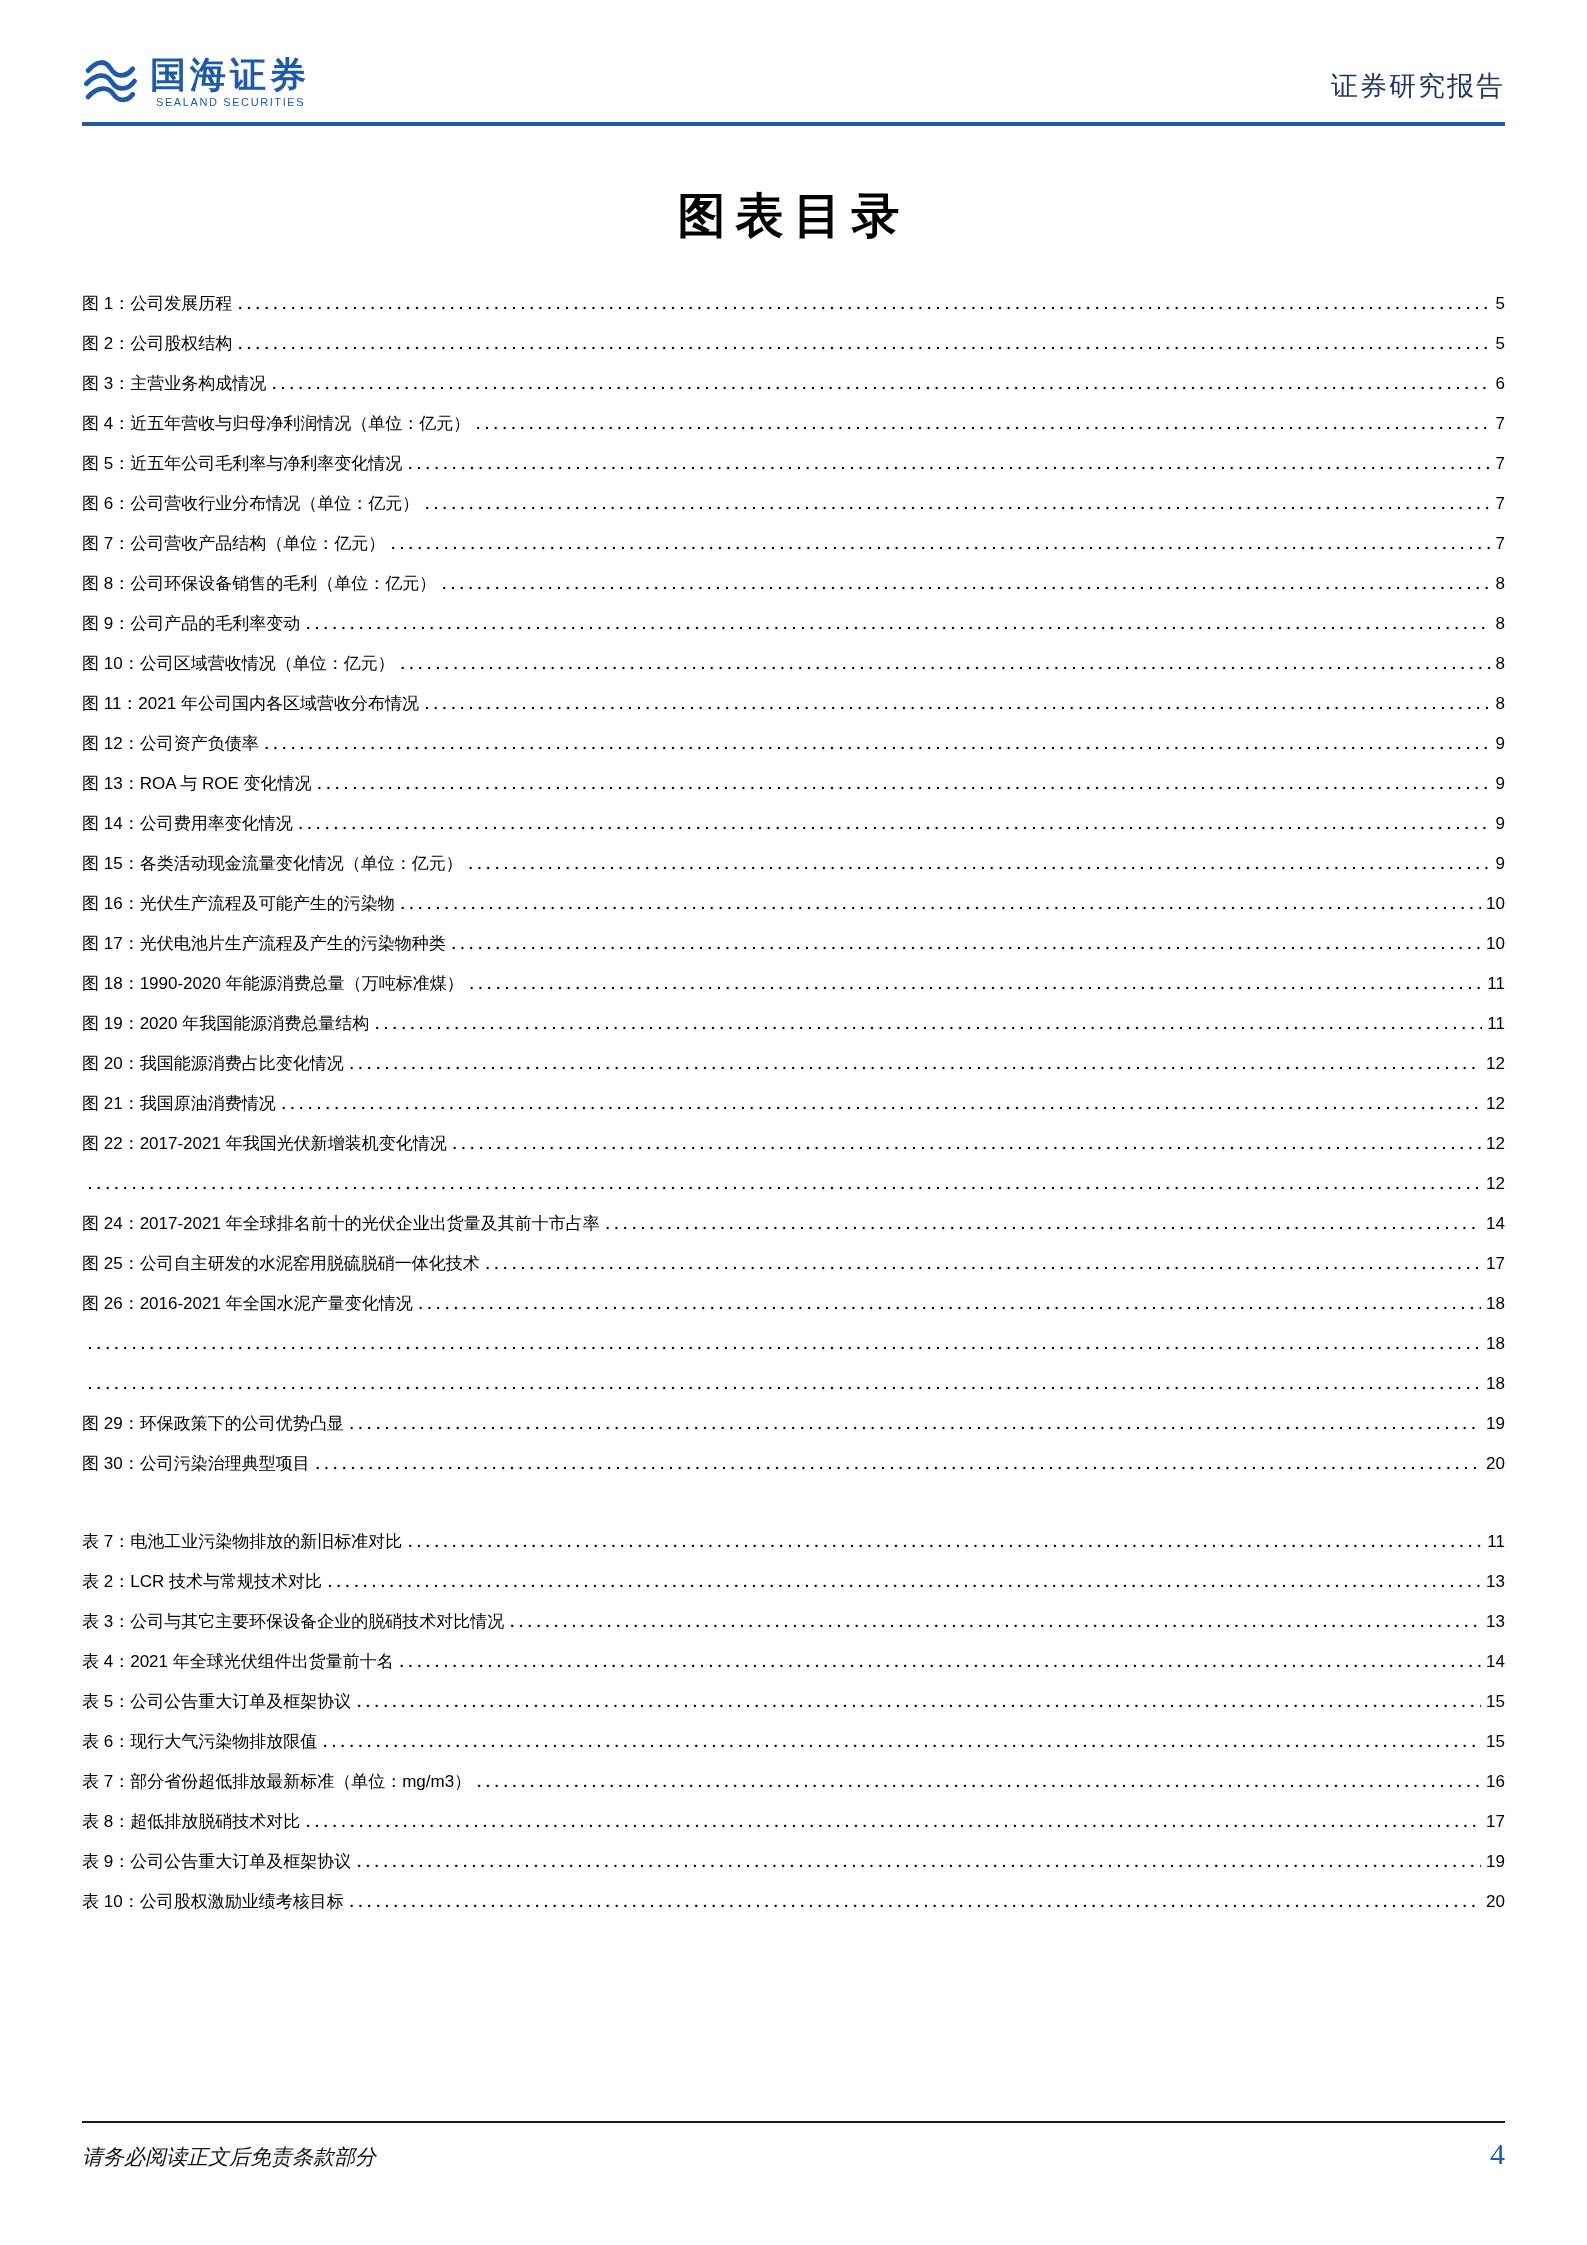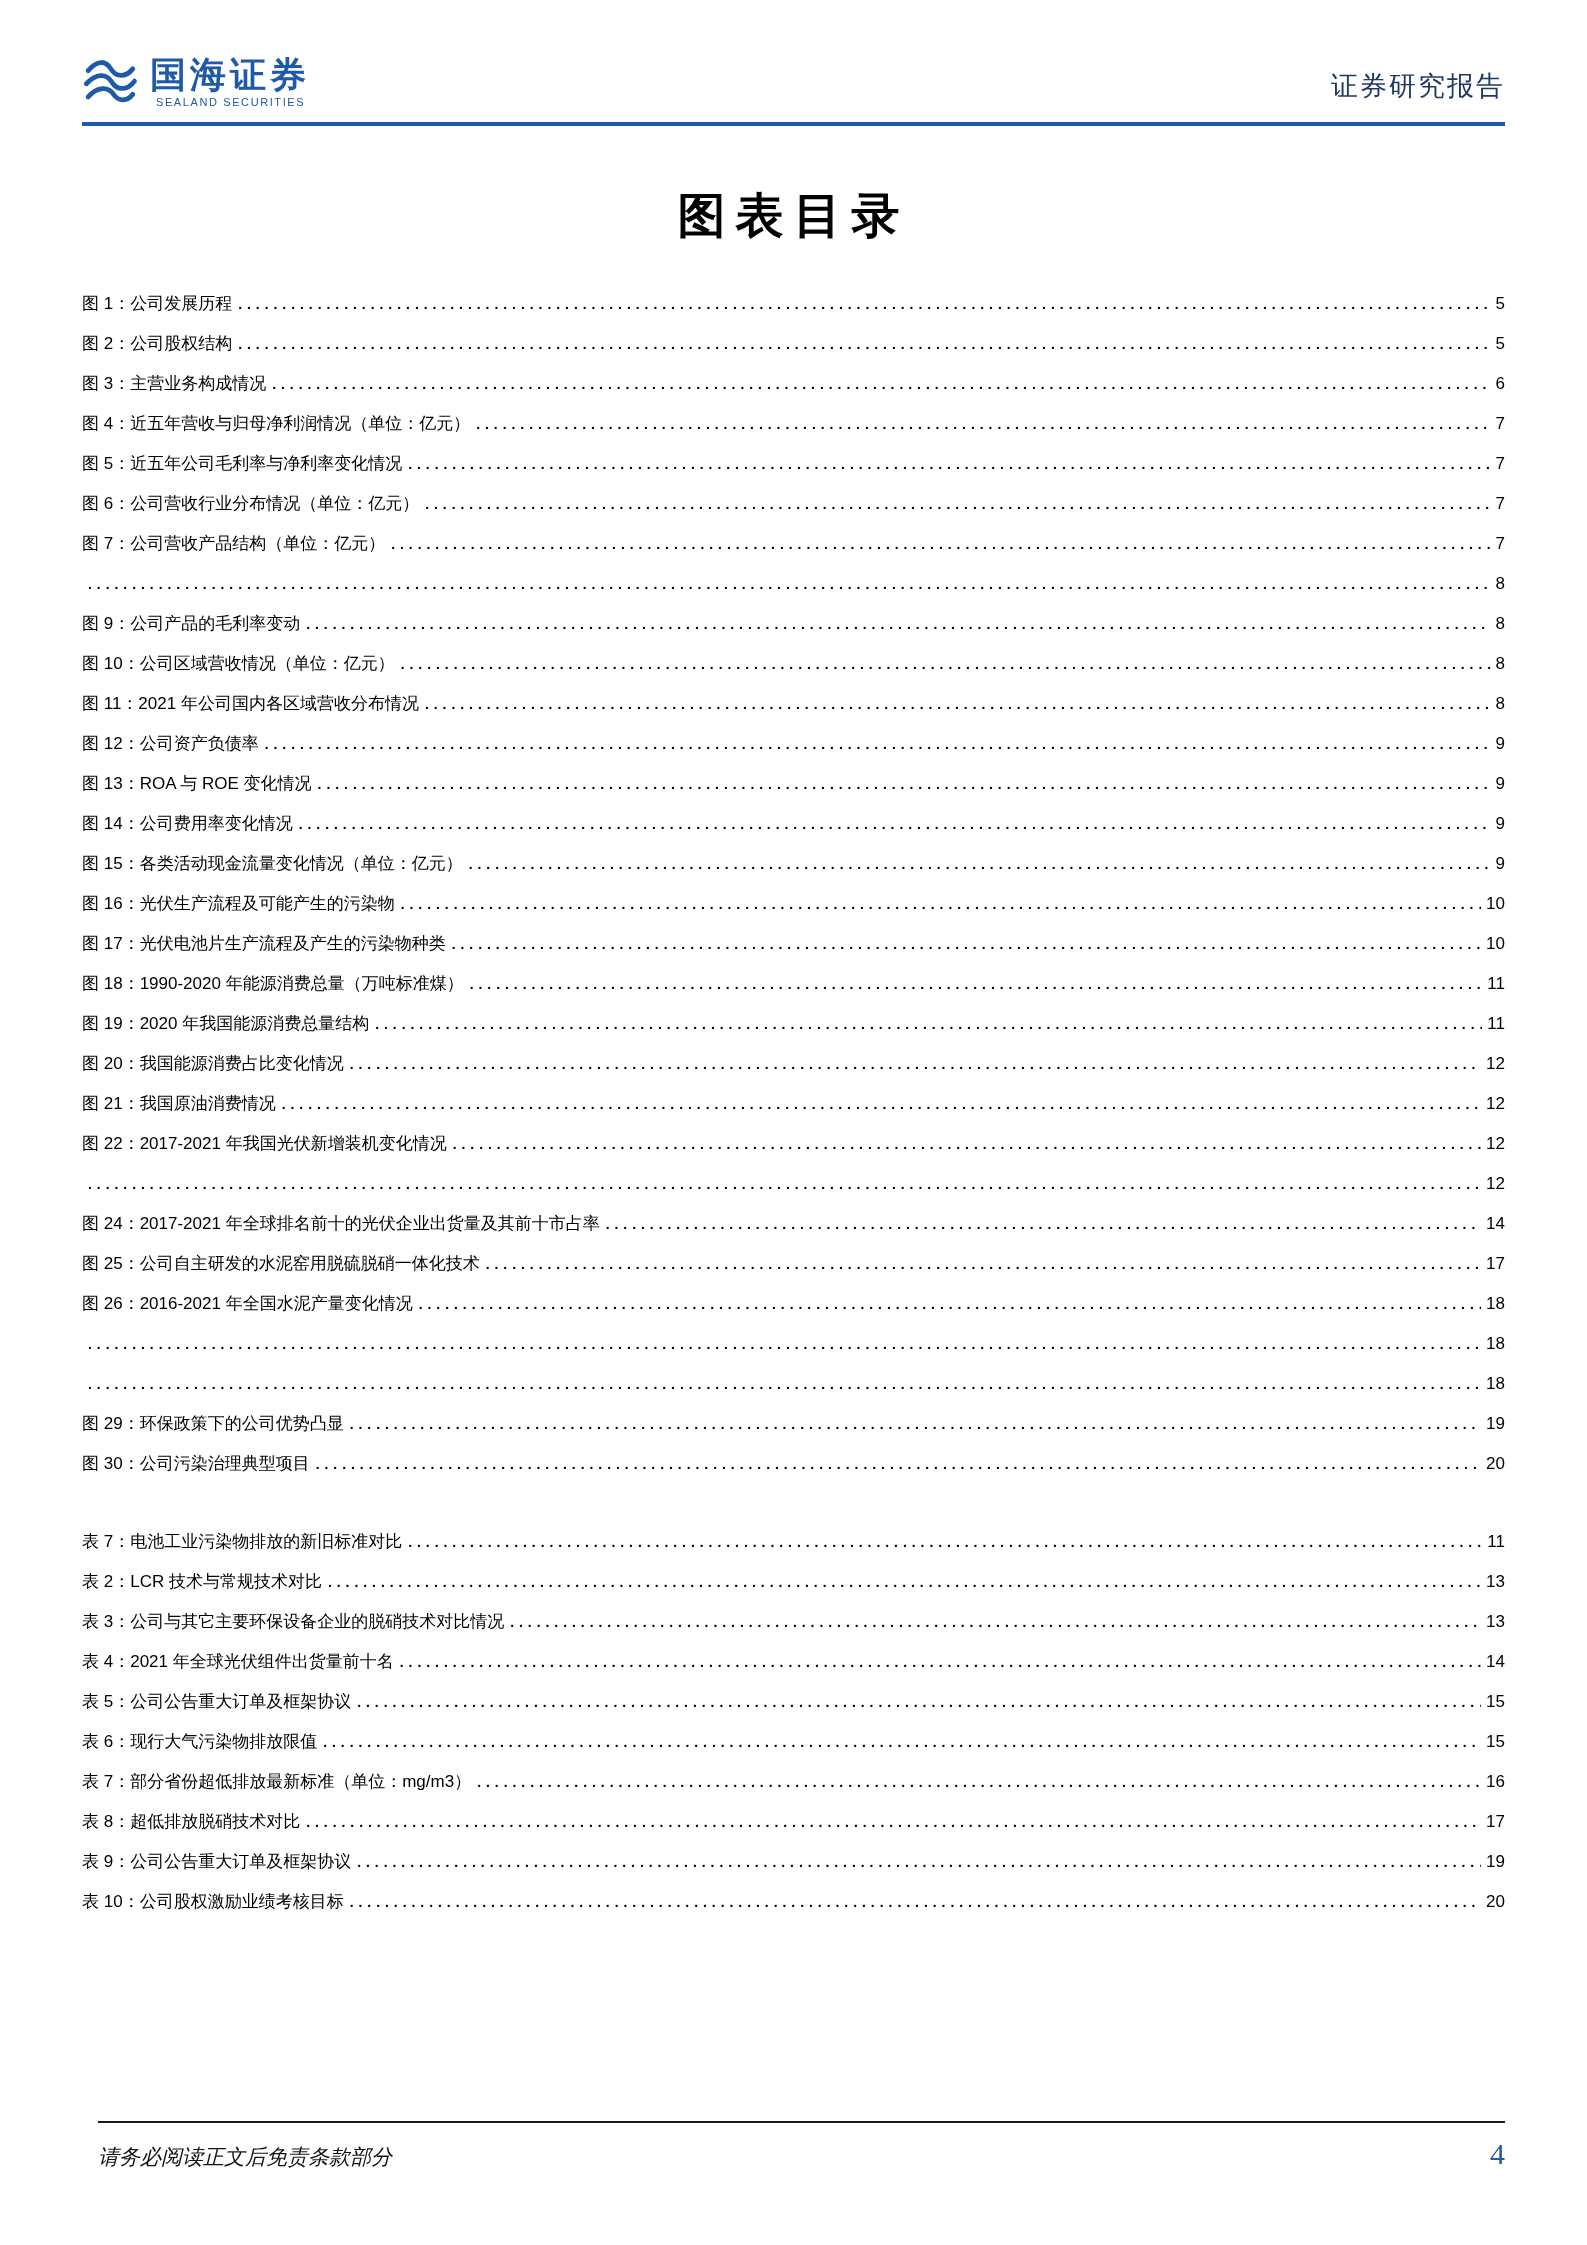--- a/index.html
+++ b/index.html
@@ -94,21 +94,21 @@
   .toc-dots::after {
     content: "....................................................................................................................................................................................................................................................................................................";
     font-size: 21px;
     letter-spacing: 3px;
   }
   .toc-page { white-space: nowrap; }
 
   
   .footer {
     position: absolute;
-    left: 98px;
+    left: 82px;
     right: 82px;
     bottom: 74px;
     border-top: 2px solid #1a1a1a;
     padding-top: 14px;
     display: flex;
     justify-content: space-between;
     align-items: baseline;
   }
   .footer-disclaimer {
     font-family: "Liberation Serif", serif;
@@ -182,20 +182,21 @@
     <span class="toc-page">7</span>
   </div>
 
   <div class="toc-row">
     <span class="toc-label">图 7：公司营收产品结构（单位：亿元）</span>
     <span class="toc-dots"></span>
     <span class="toc-page">7</span>
   </div>
 
   <div class="toc-row">
+    <span class="toc-label">图 8：公司环保设备销售的毛利（单位：亿元）</span>
     <span class="toc-dots"></span>
     <span class="toc-page">8</span>
   </div>
 
   <div class="toc-row">
     <span class="toc-label">图 9：公司产品的毛利率变动</span>
     <span class="toc-dots"></span>
     <span class="toc-page">8</span>
   </div>
 

